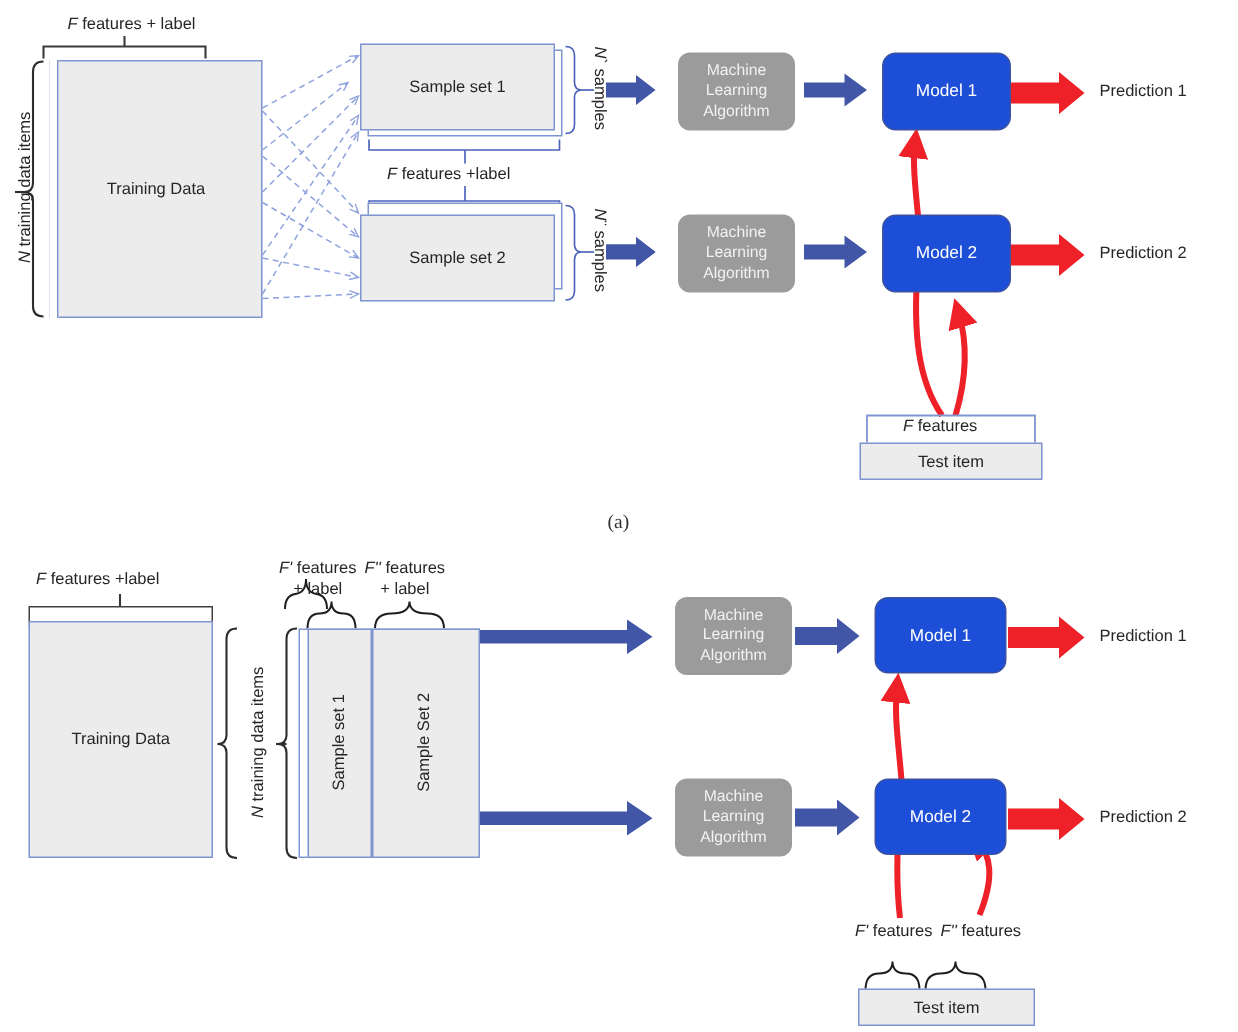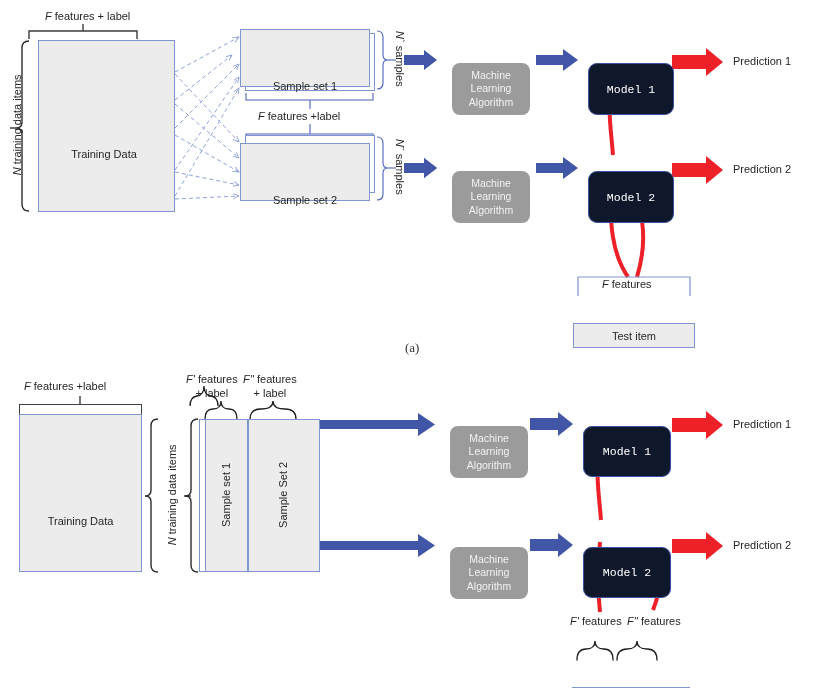--- a/index.html
+++ b/index.html
@@ -2,25 +2,25 @@
 <html><head>
 <meta charset="utf-8">
 <style>
   html,body{margin:0;padding:0;background:#ffffff;}
   body{width:825px;height:688px;position:relative;overflow:hidden;
        font-family:"Liberation Sans",sans-serif;color:#262626;}
   .canvas{position:absolute;left:0;top:0;width:825px;height:688px;}
   svg.layer{position:absolute;left:0;top:0;width:825px;height:688px;overflow:visible;}
   .lbl{position:absolute;font-size:11px;line-height:1.25;color:#262626;white-space:nowrap;}
   .box-txt{position:absolute;display:flex;align-items:center;justify-content:center;
-           text-align:center;font-size:11px;margin-top:28px;}
+           text-align:center;font-size:11px;}
   .grey-data{background:#ececec;border:1.2px solid #7f95cf;box-sizing:border-box;}
   .white-strip{background:#ffffff;border:1.2px solid #7f95cf;box-sizing:border-box;}
-  .model-box{background:#0f172a;border:1px solid #3c52a0;border-radius:9px;
-             color:#ffffff;box-sizing:border-box;font-size:11.5px;font-family:Liberation Mono, monospace;}
+  .model-box{background:#1d4ed8;border:1px solid #3c52a0;border-radius:9px;
+             color:#ffffff;box-sizing:border-box;font-size:11.5px;}
   .ml-box{background:#9b9b9b;border-radius:8px;color:#f2f2f2;box-sizing:border-box;
           font-size:10.5px;line-height:1.28;}
   .test-box{background:#ececec;border:1.2px solid #7f95cf;box-sizing:border-box;font-size:11px;}
   .vert-ccw{transform-origin:center center;transform:rotate(-90deg);}
   .vert-cw{transform-origin:center center;transform:rotate(90deg);}
   .panel-cap{position:absolute;font-family:"Liberation Serif",serif;font-size:13px;color:#333;}
   .plain-strip{background:#ffffff;border:1.4px solid #3f3f3f;box-sizing:border-box;}
   i.it{font-style:italic;}
 </style>
 </head>

